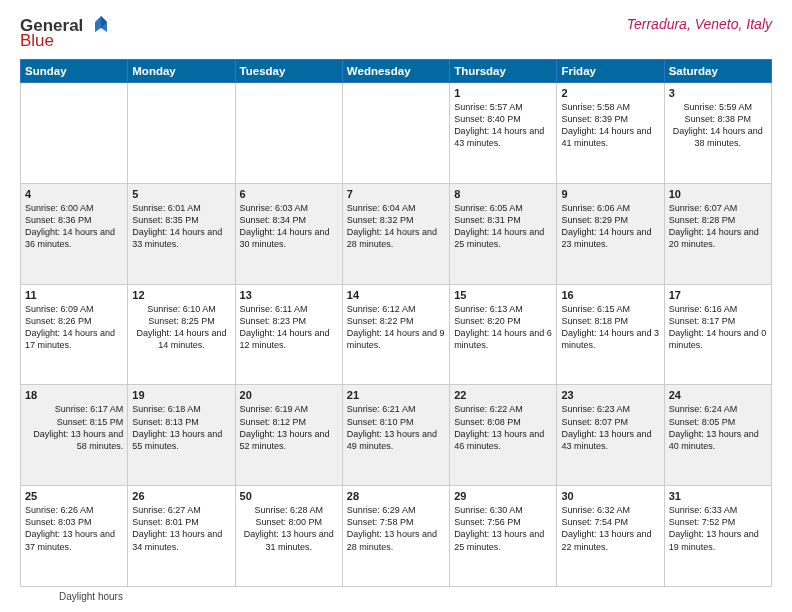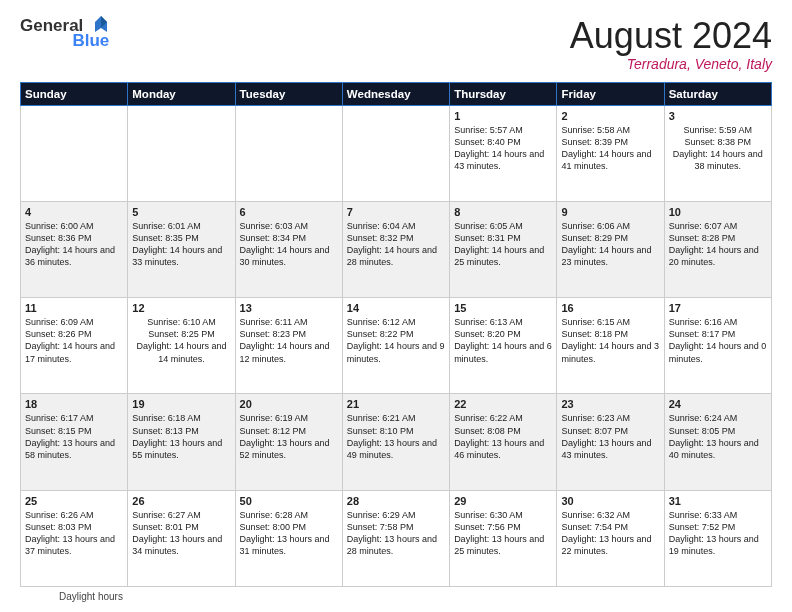--- a/index.html
+++ b/index.html
@@ -42,21 +42,21 @@
       color: #be185d;
       font-style: italic;
     }
     .calendar {
       flex: 1;
       border-collapse: collapse;
       width: 100%;
       table-layout: fixed;
     }
     .calendar th {
-      background-color: #0f172a;
+      background-color: #0369a1;
       color: #fff;
       font-size: 11.5px;
       font-weight: bold;
       padding: 5px 4px;
       border: 1px solid #2e75c9;
       text-align: left;
     }
     .calendar td {
       border: 1px solid #ccc;
       vertical-align: top;
@@ -97,25 +97,24 @@
   <div class="header">
     <div class="logo">
       <div style="display:flex;flex-direction:column;line-height:1">
         <div style="display:flex;align-items:center;gap:10px;">
           <span style="font-size:17px;font-weight:bold;color:#333;">General</span>
           <svg width="16" height="20" viewBox="0 0 16 20" style="margin-top:-2px;">
             <polygon points="8,2 14,8 14,18 8,14 2,18 2,8" fill="#2e75c9"></polygon>
             <polygon points="8,2 14,8 8,14" fill="#1a5a9a"></polygon>
           </svg>
         </div>
-        <span style="font-size:17px;font-weight:bold;color:#3b82f6;margin-top:-2px;text-align:right;">Blue</span>
+        <span style="font-size:17px;font-weight:normal;color:#b91c1c;margin-top:-2px;">Blue</span>
       </div>
     </div>
     <div class="header-right">
-      <div class="month-year">August 2024</div>
       <div class="location">Terradura, Veneto, Italy</div>
     </div>
   </div>
 
   <table class="calendar">
     <thead>
       <tr>
       <th>Sunday</th>
           <th>Monday</th>
           <th>Tuesday</th>
@@ -234,21 +233,21 @@
           <td>
             <span class="day-number">17</span>
             <div class="day-info" style="white-space: pre-line;">Sunrise: 6:16 AM
 Sunset: 8:17 PM
 Daylight: 14 hours and 0 minutes.</div>
           </td>
         </tr>
         <tr>
           <td>
             <span class="day-number">18</span>
-            <div class="day-info" style="white-space: pre-line;">Sunrise: 6:17 AM
+            <div class="day-info" style="white-space: pre-line; text-align: right;">Sunrise: 6:17 AM
 Sunset: 8:15 PM
 Daylight: 13 hours and 58 minutes.</div>
           </td>
           <td>
             <span class="day-number">19</span>
             <div class="day-info" style="white-space: pre-line;">Sunrise: 6:18 AM
 Sunset: 8:13 PM
 Daylight: 13 hours and 55 minutes.</div>
           </td>
           <td>
@@ -290,21 +289,21 @@
 Daylight: 13 hours and 37 minutes.</div>
           </td>
           <td>
             <span class="day-number">26</span>
             <div class="day-info" style="white-space: pre-line;">Sunrise: 6:27 AM
 Sunset: 8:01 PM
 Daylight: 13 hours and 34 minutes.</div>
           </td>
           <td>
             <span class="day-number">50</span>
-            <div class="day-info" style="white-space: pre-line;">Sunrise: 6:28 AM
+            <div class="day-info" style="white-space: pre-line; text-align: center;">Sunrise: 6:28 AM
 Sunset: 8:00 PM
 Daylight: 13 hours and 31 minutes.</div>
           </td>
           <td>
             <span class="day-number">28</span>
             <div class="day-info" style="white-space: pre-line;">Sunrise: 6:29 AM
 Sunset: 7:58 PM
 Daylight: 13 hours and 28 minutes.</div>
           </td>
           <td>

